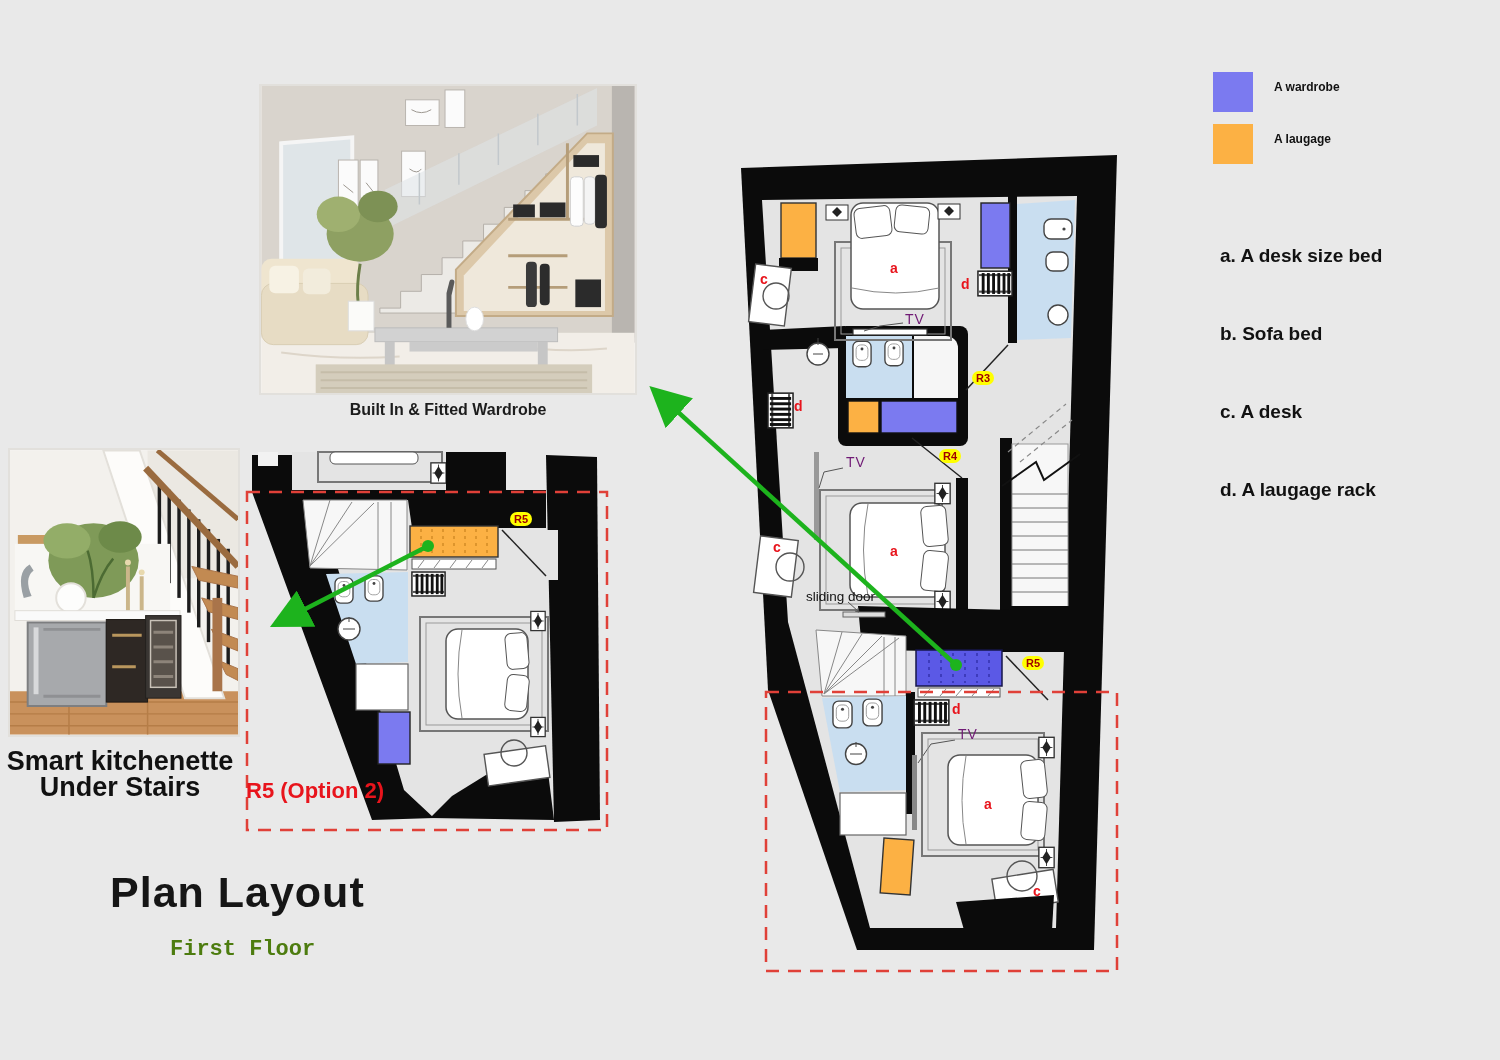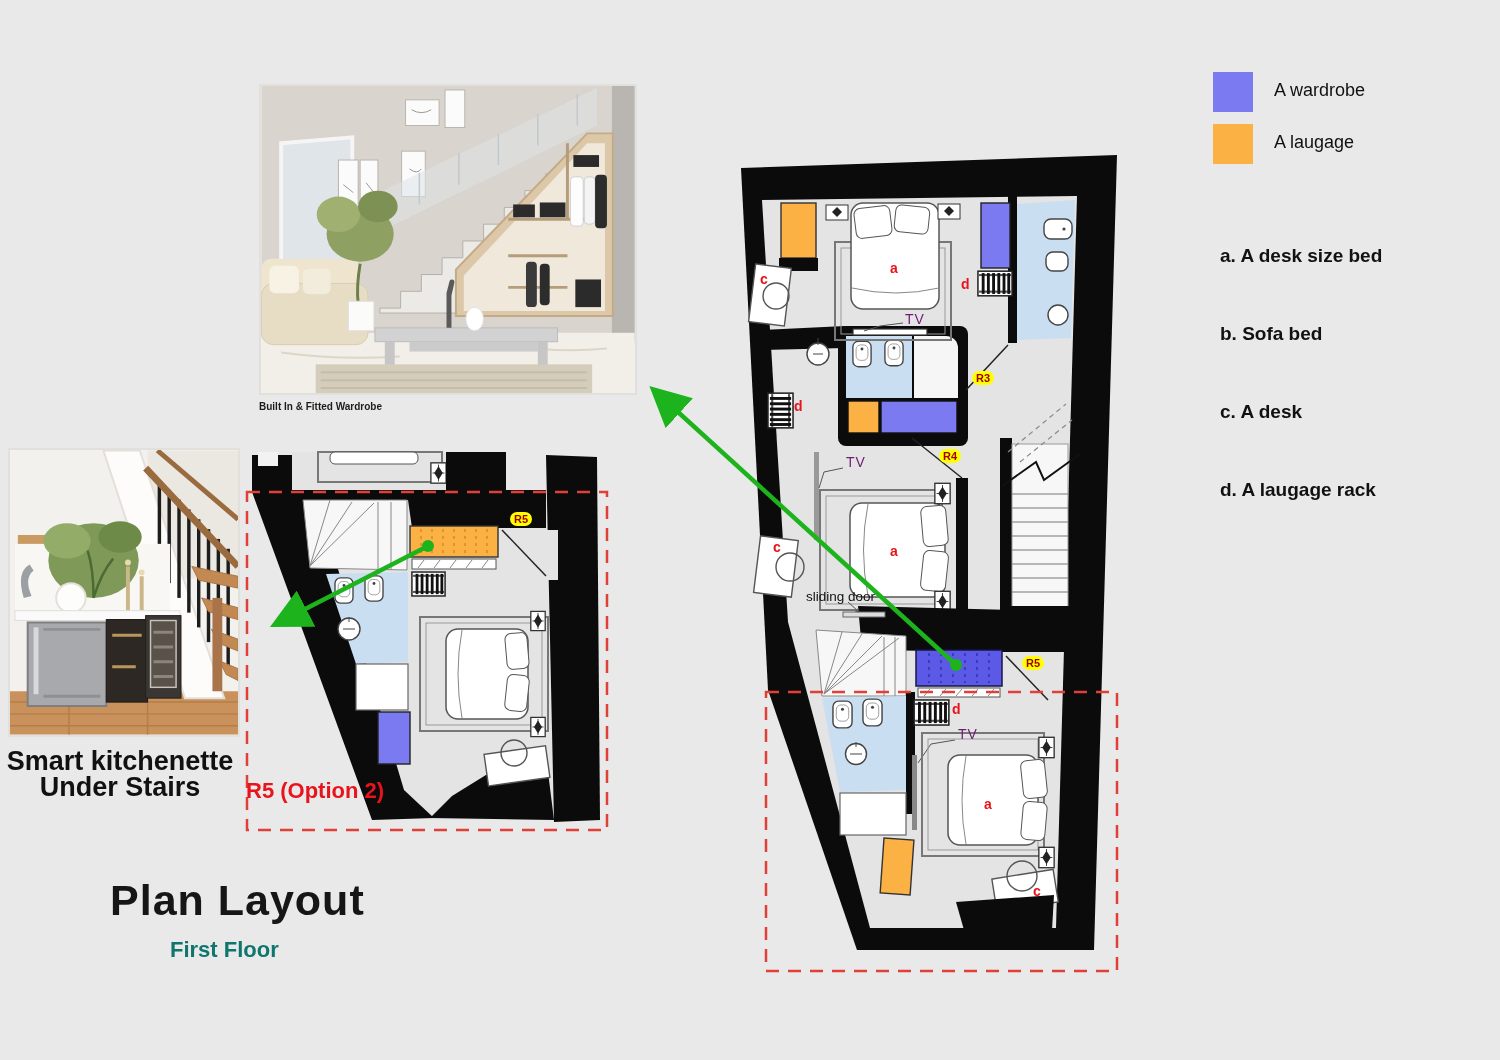--- a/index.html
+++ b/index.html
@@ -1,26 +1,26 @@
 <!DOCTYPE html>
 <html><head>
 <meta charset="utf-8">
 <style>
   html,body{margin:0;padding:0;}
   .canvas{position:relative;width:1500px;height:1060px;background:#e9e9e9;overflow:hidden;
           font-family:"Liberation Sans",sans-serif;}
   .overlay{position:absolute;left:0;top:0;width:1500px;height:1060px;}
   .photo{position:absolute;margin:0;padding:0;border:2px solid #e2e0dc;box-sizing:border-box;background:#f5f3f0;}
   .photo svg{display:block;}
-  .caption-sm{position:absolute;text-align:left;font-size:10px;font-weight:600;color:#1c1c1c;}
+  .caption-sm{position:absolute;text-align:center;font-size:16px;font-weight:600;color:#1c1c1c;}
   .caption-lg{position:absolute;text-align:center;font-size:27px;font-weight:bold;color:#111;line-height:26px;}
-  .page-title{position:absolute;font-size:43px;font-weight:bold;color:#161616;letter-spacing:1px;margin-top:8px;}
-  .page-subtitle{position:absolute;font-size:22px;font-weight:bold;color:#0f766e;}
+  .page-title{position:absolute;font-size:43px;font-weight:bold;color:#161616;letter-spacing:1px;}
+  .page-subtitle{position:absolute;font-size:22px;font-weight:bold;color:#4d7c0f;font-family:Liberation Mono, monospace;}
   .legend-swatch{position:absolute;width:40px;height:40px;}
-  .legend-label{position:absolute;font-size:18px;font-weight:normal;color:#111;}
+  .legend-label{position:absolute;font-size:12px;font-weight:bold;color:#111;}
   .legend-items{position:absolute;font-size:19px;font-weight:bold;color:#111;line-height:26px;white-space:pre;}
   .lbl{position:absolute;white-space:nowrap;}
   .lbl-red{color:#e8141c;font-size:14px;font-weight:bold;}
   .lbl-tv{color:#701a75;font-size:14px;font-weight:400;letter-spacing:1px;}
   .lbl-slide{color:#111;font-size:13.5px;font-weight:400;}
   .tag{background:#ffff00;color:#a00000;font-size:11px;font-weight:bold;padding:0 4px;line-height:14px;border-radius:7px;}
   .opt2{color:#e8141c;font-size:22px;font-weight:bold;text-align:center;}
 </style>
 </head>
 <body>

